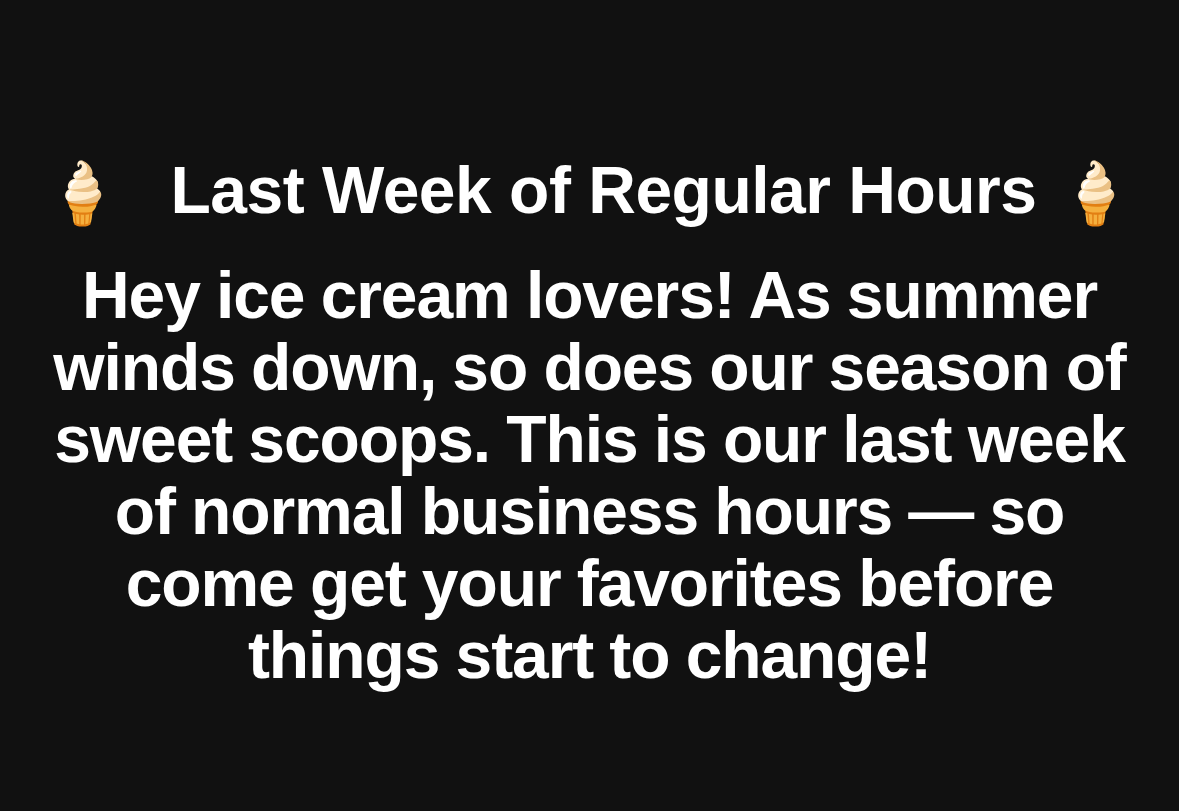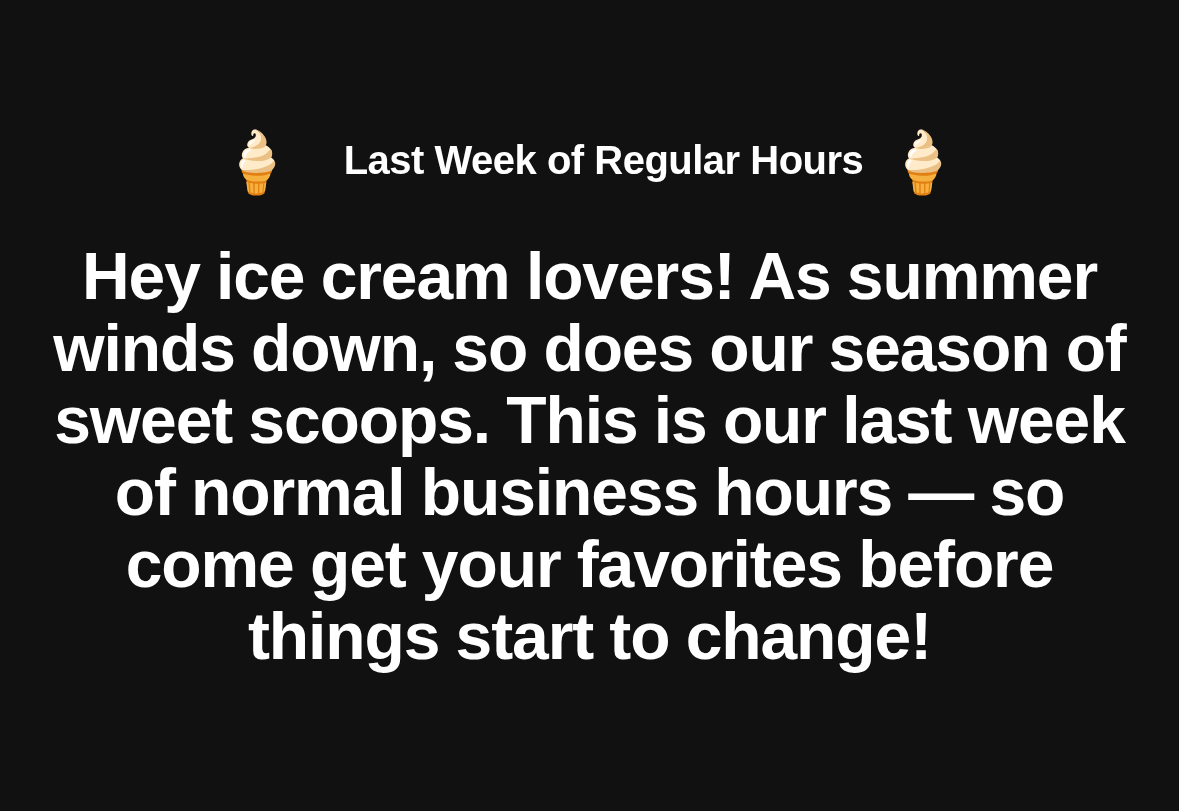--- a/index.html
+++ b/index.html
@@ -44,32 +44,32 @@
     font-size: 60px;
     line-height: 1;
     display: inline-block;
     transform: translateY(2px);
     user-select: none;
   }
 
   .headline-text {
     color: #ffffff;
     font-family: "Liberation Sans", sans-serif;
-    font-size: 40px;
+    font-size: 66px;
     font-weight: bold;
     letter-spacing: -0.5px;
     line-height: 1.05;
     text-align: center;
     margin-left: 28px;
   }
 
   
   .body-block {
     position: absolute;
-    top: 240px;
+    top: 259px;
     left: 50px;
     width: 1079px;
     text-align: center;
   }
 
   .body-text {
     color: #ffffff;
     font-family: "Liberation Sans", sans-serif;
     font-size: 66px;
     font-weight: bold;

